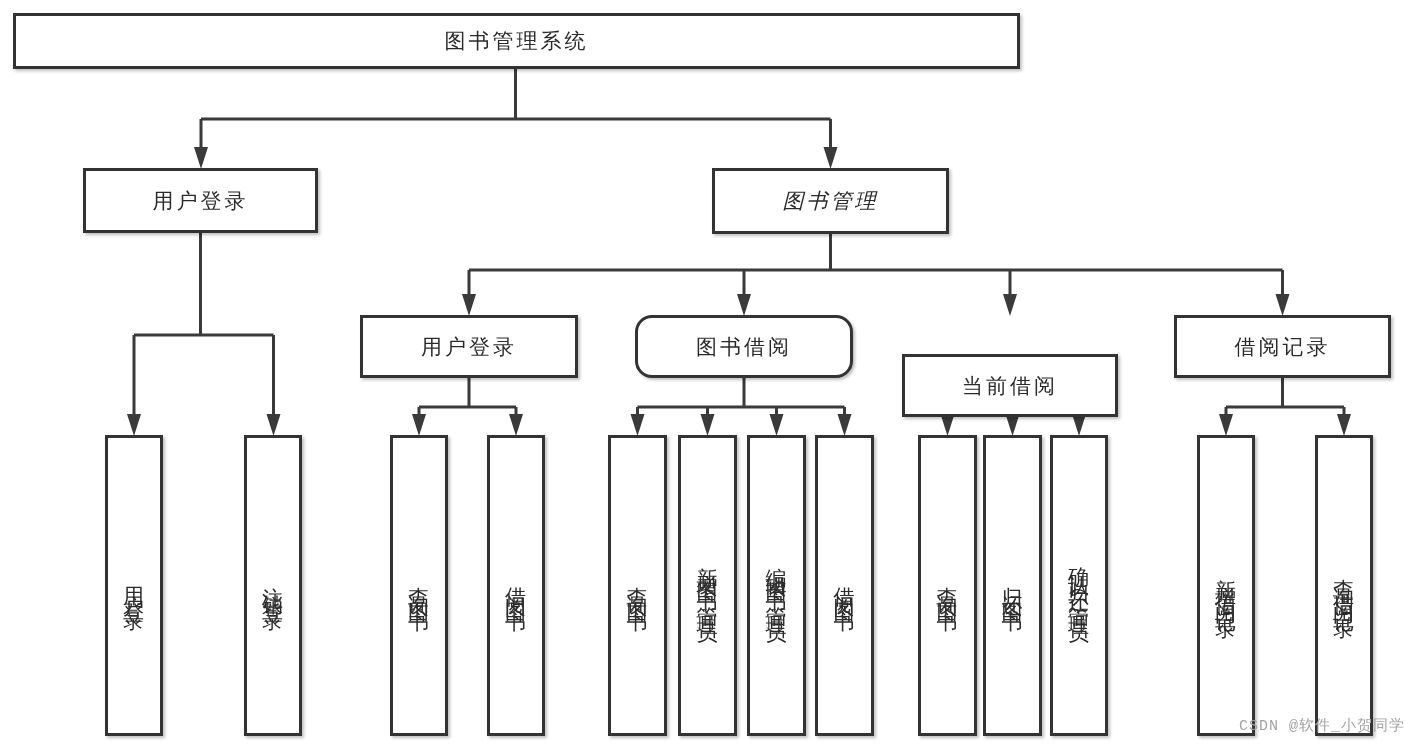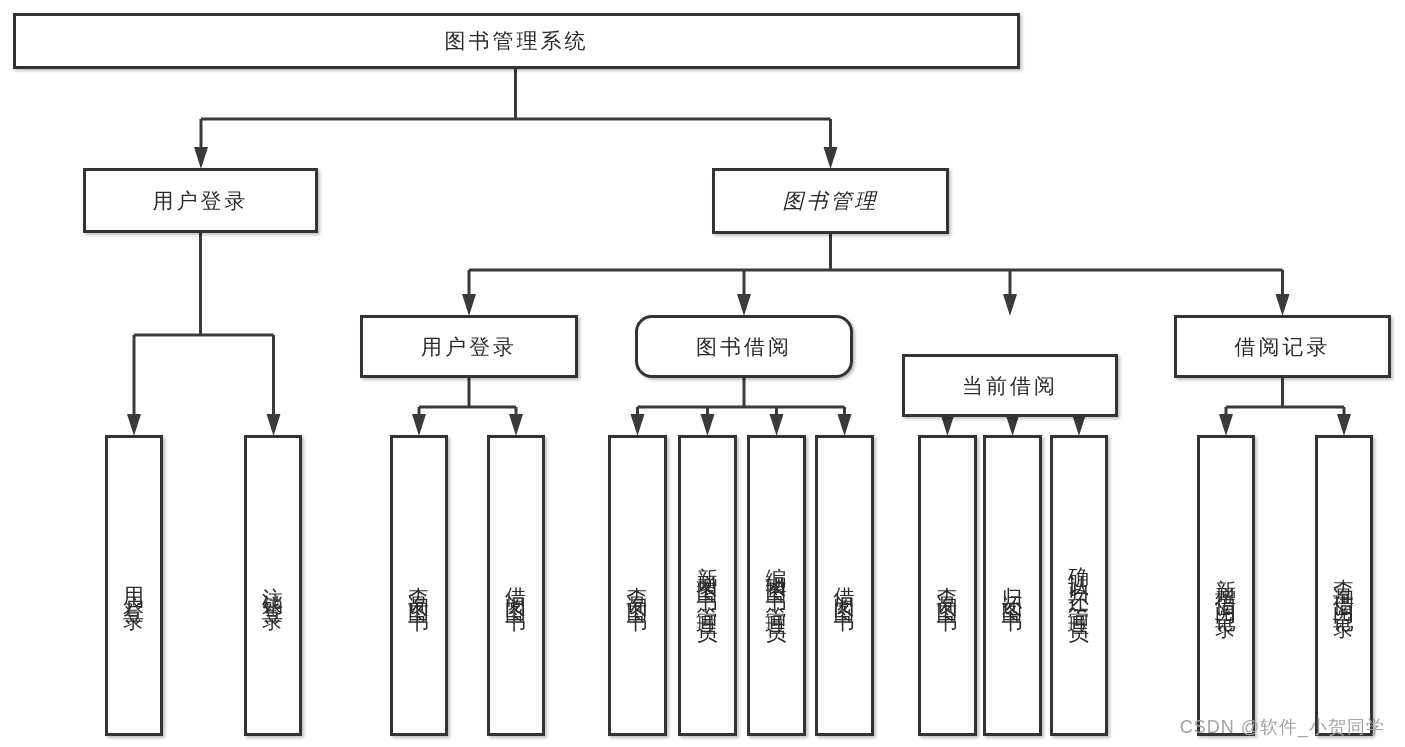--- a/index.html
+++ b/index.html
@@ -70,28 +70,29 @@
   }
   .vbox .vtext {
     writing-mode: vertical-rl;
     text-orientation: mixed;
     letter-spacing: 8px;
     line-height: 1;
     white-space: nowrap;
   }
   #watermark {
     position: absolute;
-    right: 20px;
+    right: 0;
     top: 714px;
-    font-size: 18px;
+    font-size: 15px;
     line-height: 26px;
     color: var(--watermark);
     letter-spacing: 1px;
     z-index: 3;
     white-space: nowrap;
+    font-family: Liberation Mono, monospace;
   }
 </style>
 </head>
 <body>
 
 <div id="canvas">
 
   <svg id="connectors" width="1405" height="747" viewBox="0 0 1405 747" aria-hidden="true">
 
     <path d="M515.5 68 V119 M201 119 H830.5 M201 119 V153 M830.5 119 V153"></path>

